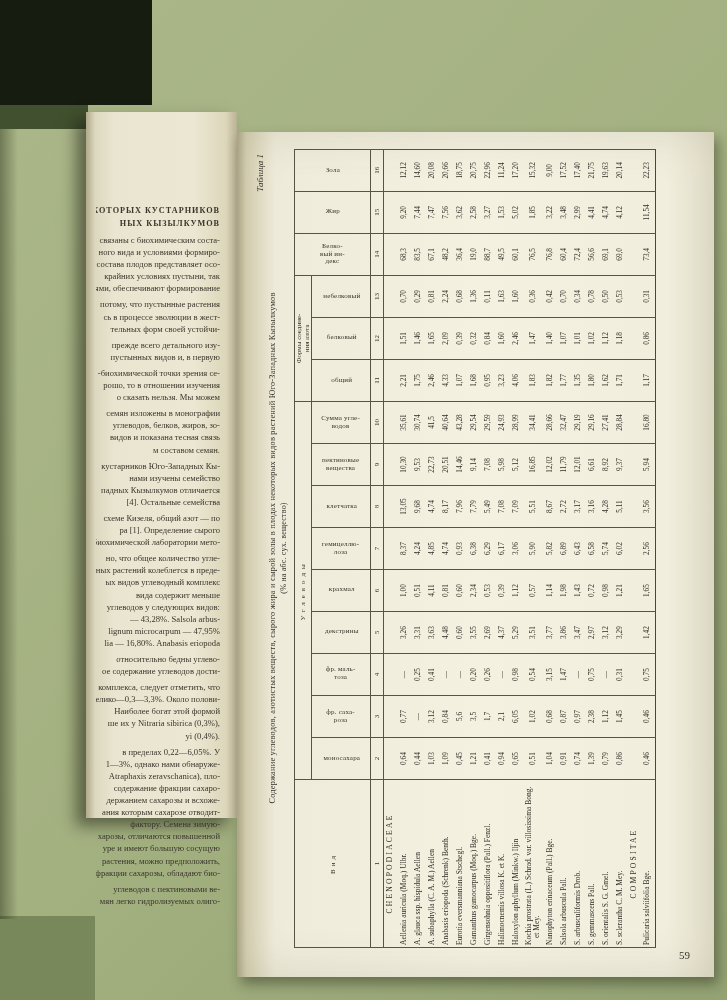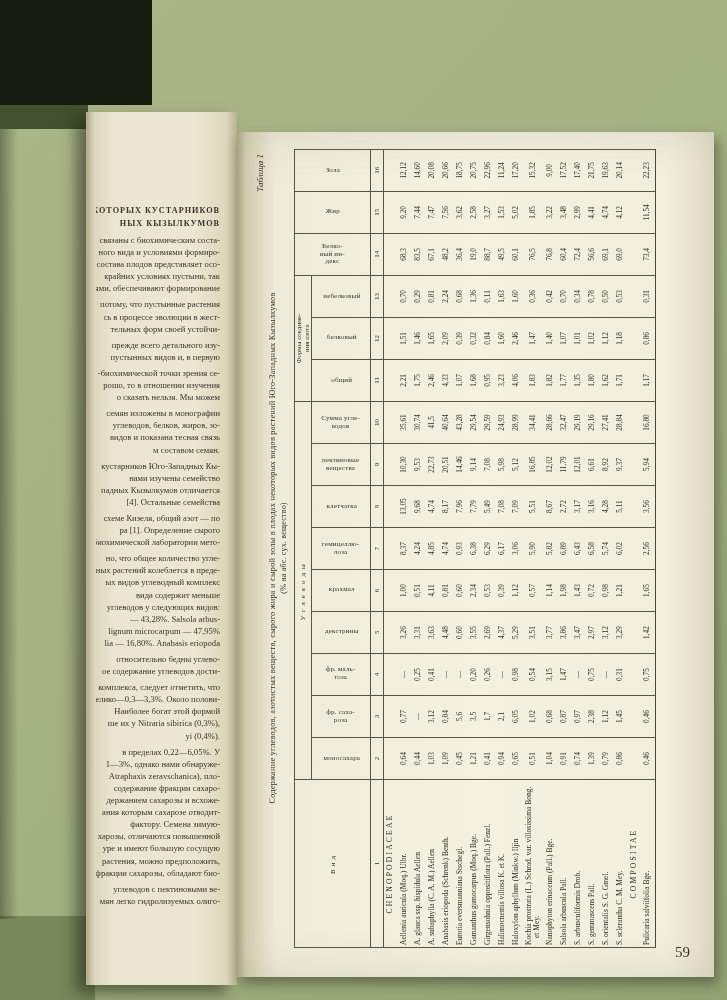--- a/index.html
+++ b/index.html
@@ -10,37 +10,37 @@
   }
   
   .cover-tl { position:absolute; left:0; top:0; width:152px; height:105px; background:#161c10; }
   .cover-tl-b { position:absolute; left:0; top:105px; width:88px; height:24px; background:#41502e; }
   .cover-bl { position:absolute; left:0; top:916px; width:95px; height:84px; background:#78885b; }
   .edge-shade { position:absolute; left:0; top:129px; width:18px; height:790px;
     background:linear-gradient(90deg, rgba(40,48,24,.45), rgba(40,48,24,0)); }
 
   
   .page-left {
-    position:absolute; left:86px; top:112px; width:151px; height:873px;
+    position:absolute; left:86px; top:112px; width:151px; height:706px;
     background:linear-gradient(90deg,#b0a98a 0,#dcd7be 9px,#eae5d0 28px,#ece7d2 108px,#dcd6ba 140px,#b9b294 151px);
     box-shadow:-10px 8px 14px rgba(20,22,12,.5);
   }
   .left-clip { position:absolute; left:10px; top:92px; width:124px; height:770px; overflow:hidden; }
   .left-text { position:absolute; right:0; top:0; width:340px; }
   .lline { white-space:nowrap; text-align:right; font-size:8.6px; line-height:12.1px; color:#39352c; }
   .lhead { font-weight:bold; font-size:8.2px; letter-spacing:1px; line-height:13px; }
   .lpara { margin-bottom:4px; }
 
   
   .page-right {
     position:absolute; left:237px; top:132px; width:477px; height:845px;
     background:linear-gradient(90deg,#b2ab8c 0,#d8d2b5 9px,#efebda 38px,#f4f1e1 240px,#f1eedd 430px,#e6e2ce 477px);
     box-shadow:4px 7px 12px rgba(20,22,12,.4), inset 0 0 46px rgba(95,85,55,.16);
   }
-  .pageno { position:absolute; right:24px; bottom:16px; font-size:15px; color:#3a362e; }
+  .pageno { position:absolute; right:24px; bottom:16px; font-size:11px; color:#3a362e; }
 
   
   .rot {
     position:absolute; left:18px; top:370px; width:800px; height:446px;
     transform:rotate(-90deg); transform-origin:223px 223px;
     color:#35312a;
   }
   .tbl-label { text-align:right; font-style:italic; font-size:9px; padding-right:6px; height:13px; }
   .tbl-title { text-align:center; font-size:8.4px; line-height:10.5px; margin:0 8px 5px; letter-spacing:.2px; }
   .tbl-title .sub { font-size:8px; }

